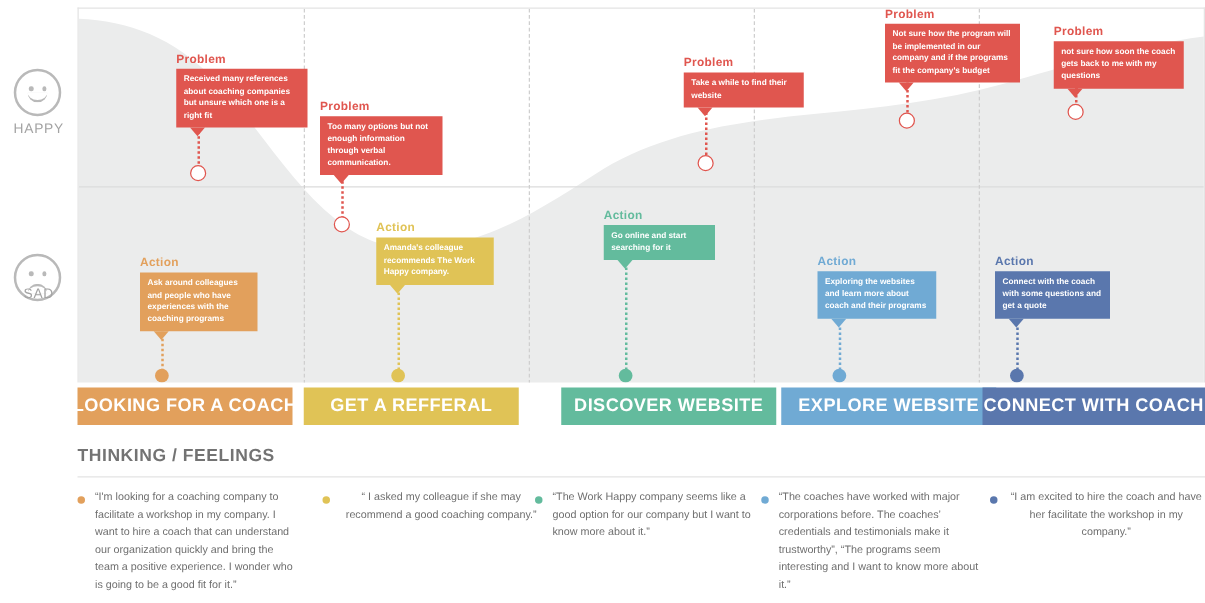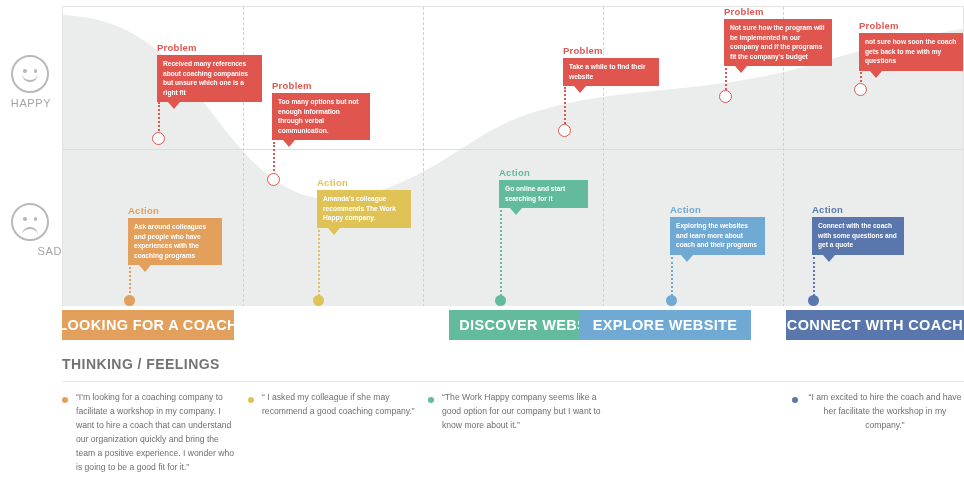--- a/index.html
+++ b/index.html
@@ -18,32 +18,32 @@
   .face .eye { position:absolute; width:3.5px; height:3.5px; background:#b9b9b9; border-radius:50%; top:12px; }
   .face .eye.l { left:10px; } .face .eye.r { right:10px; }
   .face .mouth { position:absolute; left:9px; width:16px; height:8px; border:2px solid #b9b9b9; }
   .face.happy .mouth { top:17px; border-top:none; border-left:none; border-right:none;
                        border-radius:0 0 16px 16px; border-bottom-width:2px; }
   .face.sad .mouth { top:22px; border-bottom:none; border-left:none; border-right:none;
                      border-radius:16px 16px 0 0; border-top-width:2px; }
   .axis-label { position:absolute; left:0; width:62px; text-align:center;
                 font-size:11px; letter-spacing:.6px; color:#a3a3a3; font-weight:400; }
   #face-happy { top:55px; } #lbl-happy { top:97px; }
-  #face-sad   { top:203px; } #lbl-sad  { top:245px;text-align:right; }
+  #face-sad   { top:203px; } #lbl-sad  { top:229px; }
 
   
   .plot { position:absolute; left:62px; top:6px; width:902px; height:300px;
           border:1px solid #e4e4e4; border-bottom:none; background:#fff; overflow:hidden; }
   .plot svg { position:absolute; left:0; top:0; }
   .midline { position:absolute; left:0; top:142px; width:100%; height:1px; background:#dcdcdc; }
   .col-div { position:absolute; top:0; width:0; height:300px;
              border-left:1px dashed #cfcfcf; }
 
   
-  .callout { position:absolute;margin-left:16px; }
+  .callout { position:absolute; }
   .callout .cap { font-size:9.5px; font-weight:700; letter-spacing:.25px;
                   margin-bottom:2px; line-height:1.1; }
   .callout .card { color:#fff; font-size:6.6px; line-height:1.42;
                    padding:4px 6px 5px 6px; font-weight:600; position:relative; }
   .callout .tail { position:absolute; width:0; height:0; }
   .stem { position:absolute; width:0; border-left:2px dotted; }
   .ring { position:absolute; width:13px; height:13px; border-radius:50%;
           border:1.6px solid #e0564f; background:#fff; }
   .dot-end { position:absolute; width:11px; height:11px; border-radius:50%; }
 
@@ -175,40 +175,45 @@
       <div class="card" style="background:#5a77ad;">Connect with the coach with some questions and get a quote</div>
       <div class="tail" style="left:11px; top:100%; border-left:6px solid transparent; border-right:6px solid transparent; border-top:7px solid #5a77ad;"></div>
     </div>
     <div class="stem" style="left:750px; top:250px; height:43px; border-color:#5a77ad;"></div>
     <div class="dot-end" style="left:745px; top:288px; background:#5a77ad;"></div>
 
   </div>
 
   <div class="stages">
     <div class="stage" style="left:0px;   width:172px; background:#e2a05c;">LOOKING FOR A COACH</div>
+    <div class="stage" style="left:181px; width:172px; background:#e0c356;">GET A REFFERAL</div>
     <div class="stage" style="left:362px; width:172px; background:#63bb9d;margin-left:25px;">DISCOVER WEBSITE</div>
-    <div class="stage" style="left:517px; width:172px; background:#70aad4;">EXPLORE WEBSITE</div>
+    <div class="stage" style="left:563px; width:172px; background:#70aad4;">EXPLORE WEBSITE</div>
     <div class="stage" style="left:724px; width:178px; background:#5a77ad;">CONNECT WITH COACH</div>
   </div>
 
   <div class="tf-title">THINKING / FEELINGS</div>
   <div class="tf-rule"></div>
 
   <div class="tf-cols">
     <div class="tf-col" style="left:0px; width:176px;">
       <span class="bullet" style="background:#e2a05c;"></span>
       <div class="quote">“I'm looking for a coaching company to facilitate a workshop in my company. I want to hire a coach that can understand our organization quickly and bring the team a positive experience. I wonder who is going to be a good fit for it.”</div>
     </div>
-    <div class="tf-col" style="left:186px; width:176px;">
+    <div class="tf-col" style="left:196px; width:176px;text-align:center;">
       <span class="bullet" style="background:#e0c356;"></span>
       <div class="quote">“ I asked my colleague if she may recommend a good coaching company.”</div>
     </div>
     <div class="tf-col" style="left:366px; width:176px;">
       <span class="bullet" style="background:#63bb9d;"></span>
       <div class="quote">“The Work Happy company seems like a good option for our company but I want to know more about it.”</div>
     </div>
+    <div class="tf-col" style="left:547px; width:182px;">
+      <span class="bullet" style="background:#70aad4;"></span>
+      <div class="quote">“The coaches have worked with major corporations before. The coaches’ credentials and testimonials make it trustworthy”, “The programs seem interesting and I want to know more about it.”</div>
+    </div>
     <div class="tf-col" style="left:730px; width:172px;text-align:center;">
       <span class="bullet" style="background:#5a77ad;"></span>
       <div class="quote">“I am excited to hire the coach and have her facilitate the workshop in my company.”</div>
     </div>
   </div>
 
 </div>
 
 </body></html>

